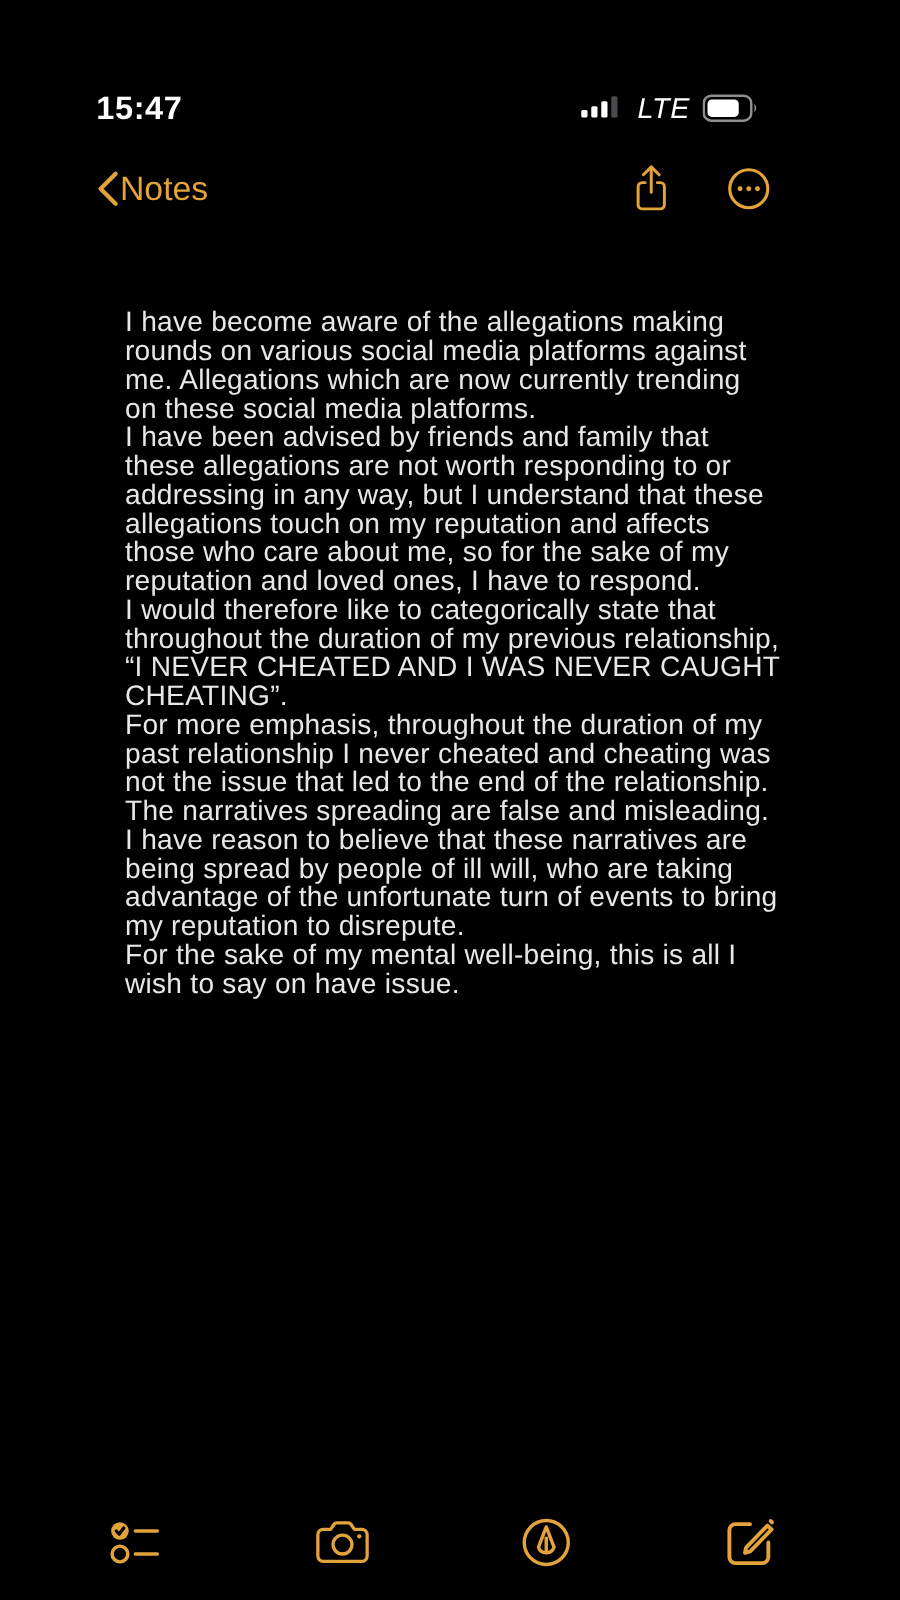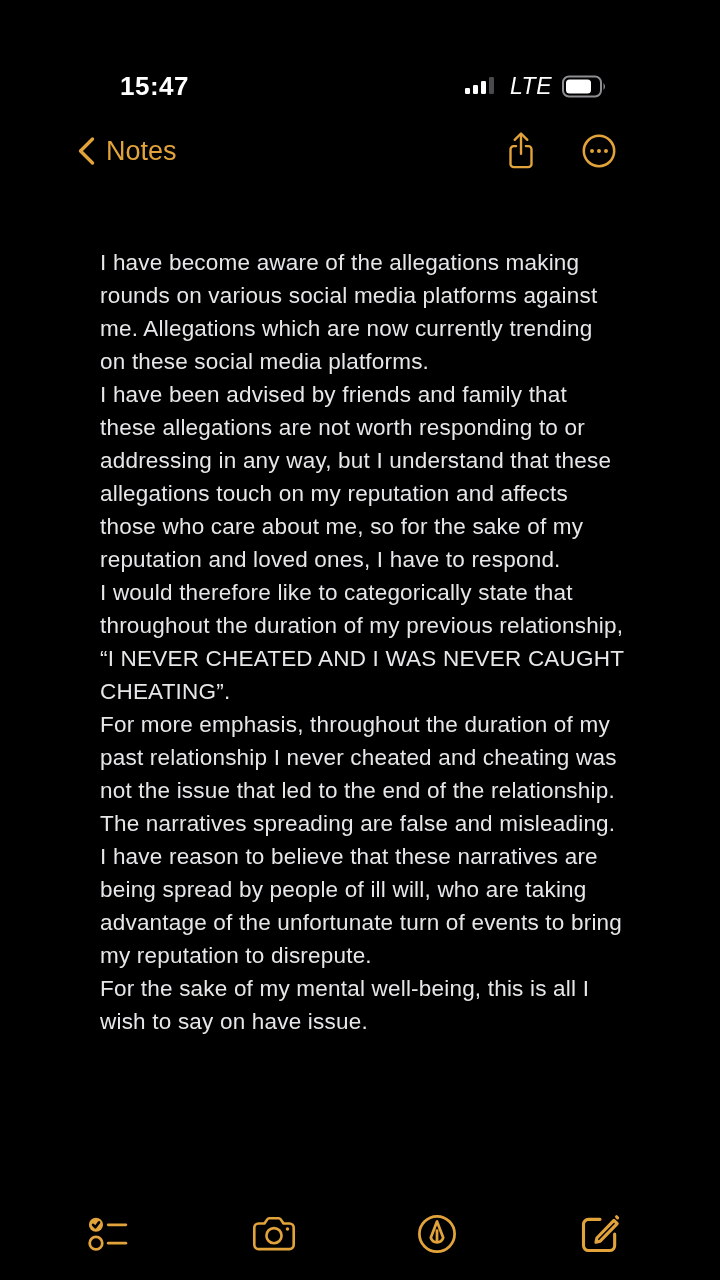--- a/index.html
+++ b/index.html
@@ -15,21 +15,21 @@
   }
 
   
   .status-bar {
     position: absolute;
     top: 68px; left: 0; right: 0;
     height: 36px;
     display: flex;
     align-items: center;
     justify-content: space-between;
-    padding: 0 112px 0 120px;
+    padding: 0 112px 0 77px;
   }
   .status-time {
     color: var(--status_text, #ffffff);
     font-size: 26px;
     font-weight: 700;
     letter-spacing: 0.5px;
   }
   .status-right {
     display: flex;
     align-items: center;
@@ -51,21 +51,20 @@
     top: 126px; left: 0; right: 0;
     height: 50px;
     display: flex;
     align-items: center;
     justify-content: space-between;
     padding: 0 102px 0 76px;
   }
   .back-button {
     display: flex;
     align-items: center;
-    gap: 10px;
     color: var(--accent, #e2a33b);
     cursor: pointer;
   }
   .back-button svg { width: 20px; height: 30px; display: block; }
   .back-label { font-size: 27px; font-weight: 400; }
   .nav-actions { display: flex; align-items: center; gap: 42px; }
   .nav-icon-btn { color: var(--accent, #e2a33b); cursor: pointer; }
   .nav-icon-btn svg { display: block; }
 
   
@@ -79,21 +78,21 @@
   }
 
   
   .note-body {
     position: absolute;
     top: 246px;
     left: 100px;
     width: 524px;
     color: var(--body_text, #e7e7e9);
     font-size: 22.5px;
-    line-height: 33px;
+    line-height: 23px;
     letter-spacing: 0.2px;
   }
   .note-body p { margin: 0; }
 
   
   .toolbar {
     position: absolute;
     left: 0; right: 0;
     top: 1206px;
     height: 56px;

